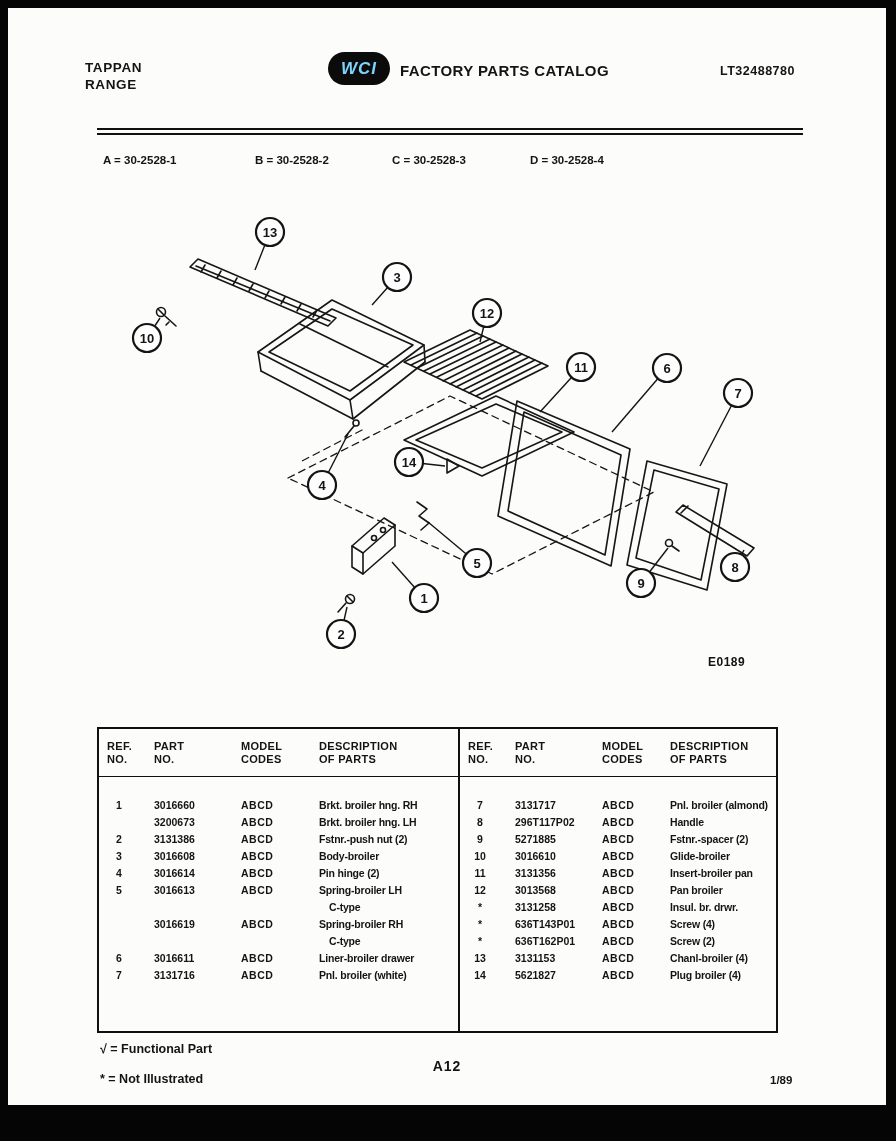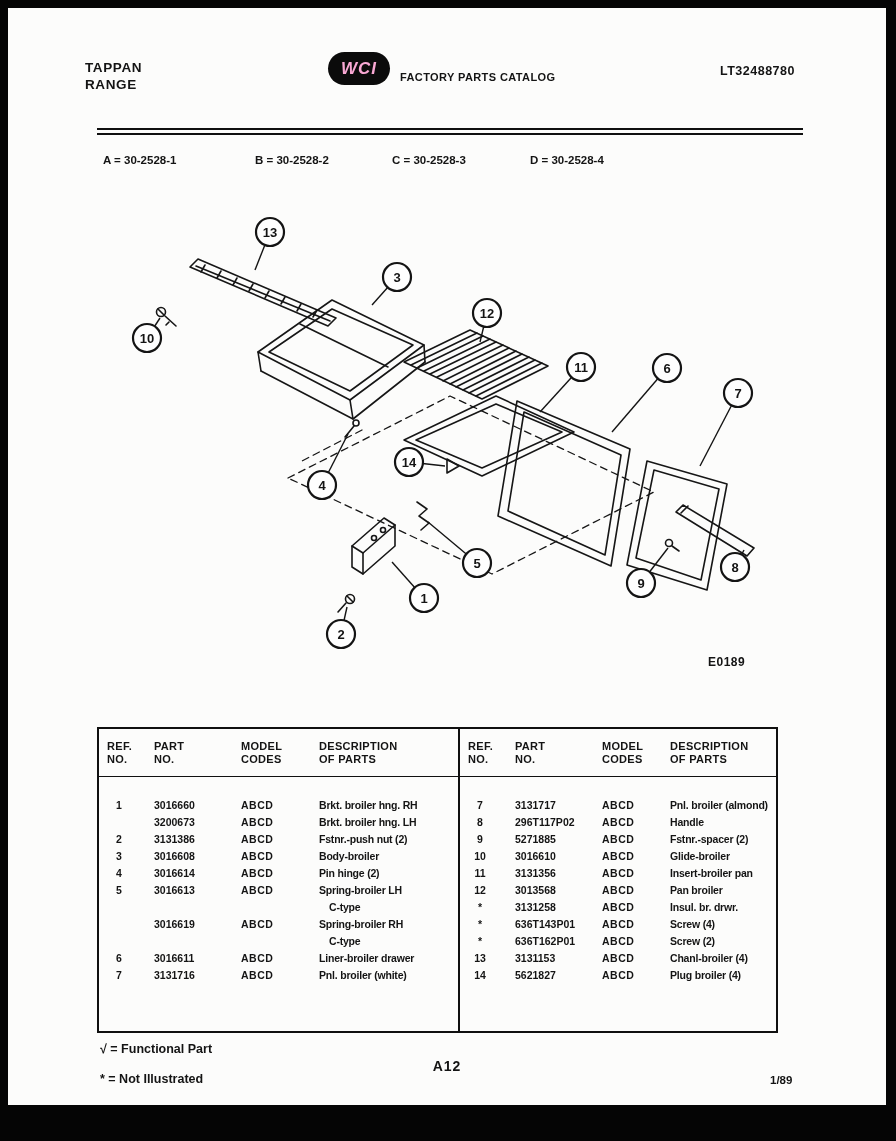--- a/index.html
+++ b/index.html
@@ -3,23 +3,23 @@
 <meta charset="utf-8">
 <style>
   * { margin:0; padding:0; box-sizing:border-box; }
   body { background:#000; font-family:"Liberation Sans", sans-serif; color:#141414; }
   .stage { position:relative; width:896px; height:1141px; background:#050505; overflow:hidden; }
   .page  { position:absolute; left:8px; top:8px; width:878px; height:1097px; background:#fcfcfb; }
 
   
   .brand { position:absolute; left:77px; top:51px; font-size:13.5px; font-weight:bold; letter-spacing:.6px; line-height:17px; }
   .logo  { position:absolute; left:320px; top:44px; width:62px; height:33px; background:#0b0b0b; border-radius:17px;
-           display:flex; align-items:center; justify-content:center; color:#f9a8d4; font-style:italic; font-weight:bold;
+           display:flex; align-items:center; justify-content:center; color:#7dd3fc; font-style:italic; font-weight:bold;
            font-size:17px; letter-spacing:1px; }
-  .title { position:absolute; left:392px; top:63px; font-size:11px; font-weight:bold; letter-spacing:.4px; }
+  .title { position:absolute; left:392px; top:54px; font-size:15px; font-weight:bold; letter-spacing:.4px; }
   .doc   { position:absolute; left:712px; top:56px; font-size:12.5px; font-weight:bold; letter-spacing:.5px; }
   .double-rule { position:absolute; left:89px; top:120px; width:706px; height:7px;
                  border-top:2.5px solid #101010; border-bottom:2px solid #101010; }
 
   
   .models { position:absolute; left:0; top:146px; width:100%; height:16px; font-size:11.5px; font-weight:bold; }
   .models span { position:absolute; white-space:nowrap; }
   .model-a { left:95px; } .model-b { left:247px; } .model-c { left:384px; } .model-d { left:522px; }
 
   

